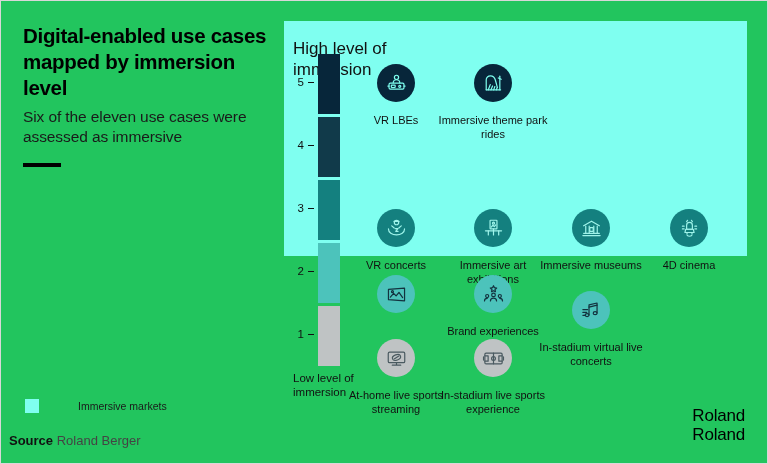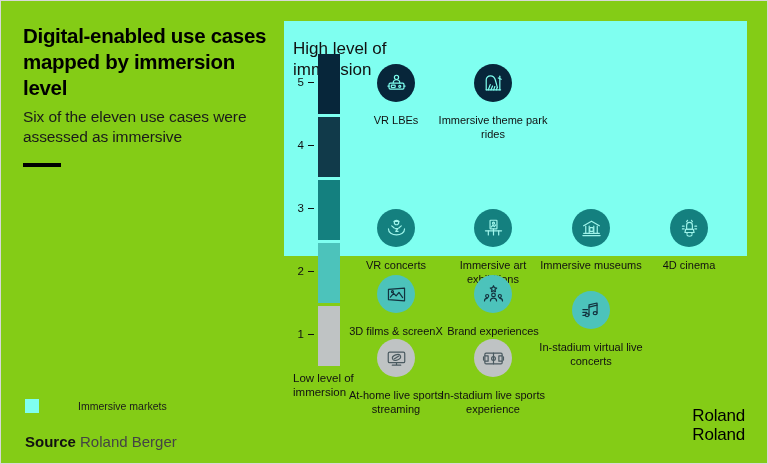--- a/index.html
+++ b/index.html
@@ -7,21 +7,21 @@
     padding: 0;
     background: #ffffff;
   }
   body {
     font-family: "Liberation Sans", sans-serif;
   }
   #page {
     position: relative;
     width: 768px;
     height: 464px;
-    background: #84cc16;
+    background: #22c55e;
     border: 1px solid #d8d8d8;
     box-sizing: border-box;
     overflow: hidden;
   }
 
   
   #left-col {
     position: absolute;
     left: 22px;
     top: 22px;
@@ -64,23 +64,23 @@
     height: 14px;
     background: #7ffff0;
     margin-right: 9px;
   }
   #legend-label {
     font-size: 10.5px;
     color: #1a1a1a;
   }
   #source-line {
     position: absolute;
-    left: 24px;
+    left: 8px;
     top: 432px;
-    font-size: 15px;
+    font-size: 13px;
     color: #444444;
   }
   #source-key {
     font-weight: bold;
     color: #111111;
   }
 
   
   #brand-logo {
     position: absolute;
@@ -311,21 +311,20 @@
           <div class="uc-label">4D cinema</div>
         </div>
         <div class="use-case" style="left: 112px; top: 256px;">
           <div class="uc-circle" style="background: rgb(76, 195, 187);">
             <svg width="23" height="23" viewBox="0 0 24 24" aria-hidden="true">
               <path d="M3.6 6.6l16.8-1.2v13.2L3.6 17.4z" fill="none" stroke="#13323f" stroke-width="1.25" stroke-linecap="round" stroke-linejoin="round"></path>
               <path d="M5.6 14.8l3.4-4 2.6 2.6 3-3.6 3.8 5.4" fill="none" stroke="#13323f" stroke-width="1.25" stroke-linecap="round" stroke-linejoin="round"></path>
               <circle cx="7.8" cy="9" r="1" fill="none" stroke="#13323f" stroke-width="1.25" stroke-linecap="round" stroke-linejoin="round"></circle>
             </svg>
           </div>
-          <div class="uc-label">3D films &amp; screenX</div>
         </div>
         <div class="use-case" style="left: 209px; top: 256px;">
           <div class="uc-circle" style="background: rgb(76, 195, 187);">
             <svg width="23" height="23" viewBox="0 0 24 24" aria-hidden="true">
               <path d="M12 2.8l1 2.1 2.3.3-1.7 1.6.4 2.3-2-1.1-2 1.1.4-2.3-1.7-1.6 2.3-.3z" fill="none" stroke="#13323f" stroke-width="1.25" stroke-linecap="round" stroke-linejoin="round"></path>
               <circle cx="12" cy="12.4" r="1.9" fill="none" stroke="#13323f" stroke-width="1.25" stroke-linecap="round" stroke-linejoin="round"></circle>
               <path d="M8.8 18.8c0-1.8 1.4-3.1 3.2-3.1s3.2 1.3 3.2 3.1" fill="none" stroke="#13323f" stroke-width="1.25" stroke-linecap="round" stroke-linejoin="round"></path>
               <circle cx="5.4" cy="13.6" r="1.6" fill="none" stroke="#13323f" stroke-width="1.25" stroke-linecap="round" stroke-linejoin="round"></circle>
               <path d="M2.6 18.8c0-1.6 1.2-2.7 2.8-2.7" fill="none" stroke="#13323f" stroke-width="1.25" stroke-linecap="round" stroke-linejoin="round"></path>
               <circle cx="18.6" cy="13.6" r="1.6" fill="none" stroke="#13323f" stroke-width="1.25" stroke-linecap="round" stroke-linejoin="round"></circle>

